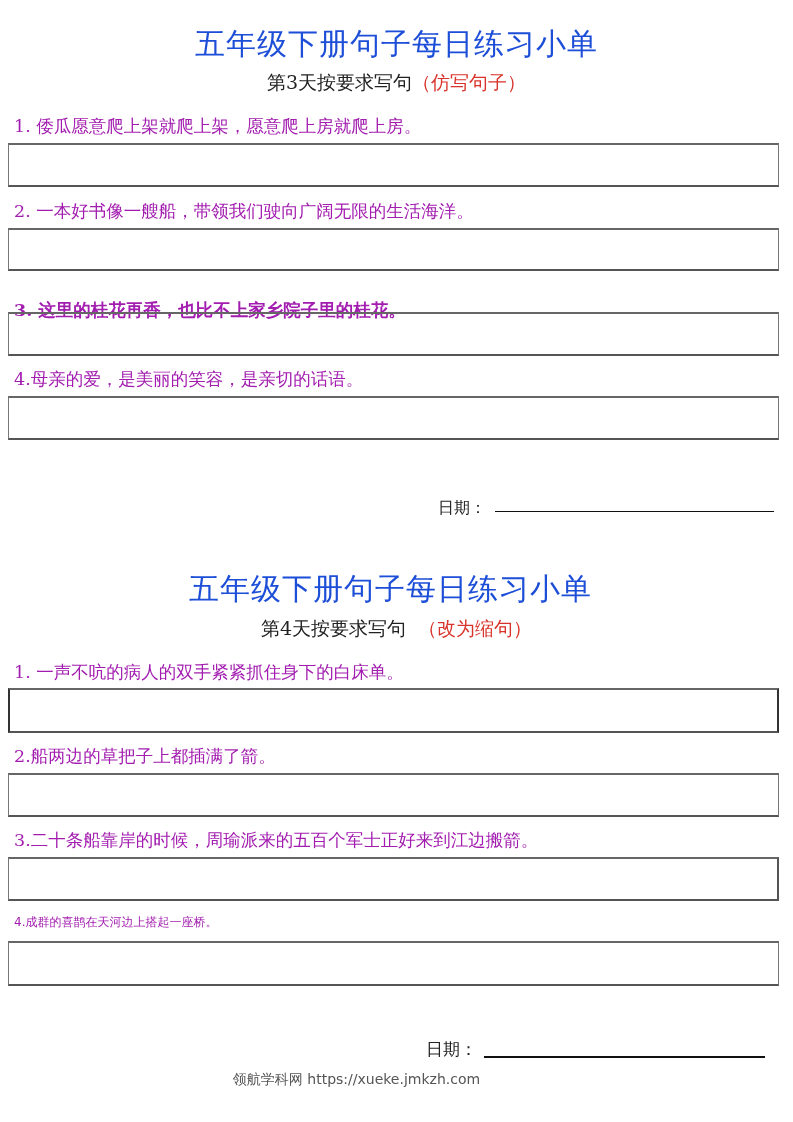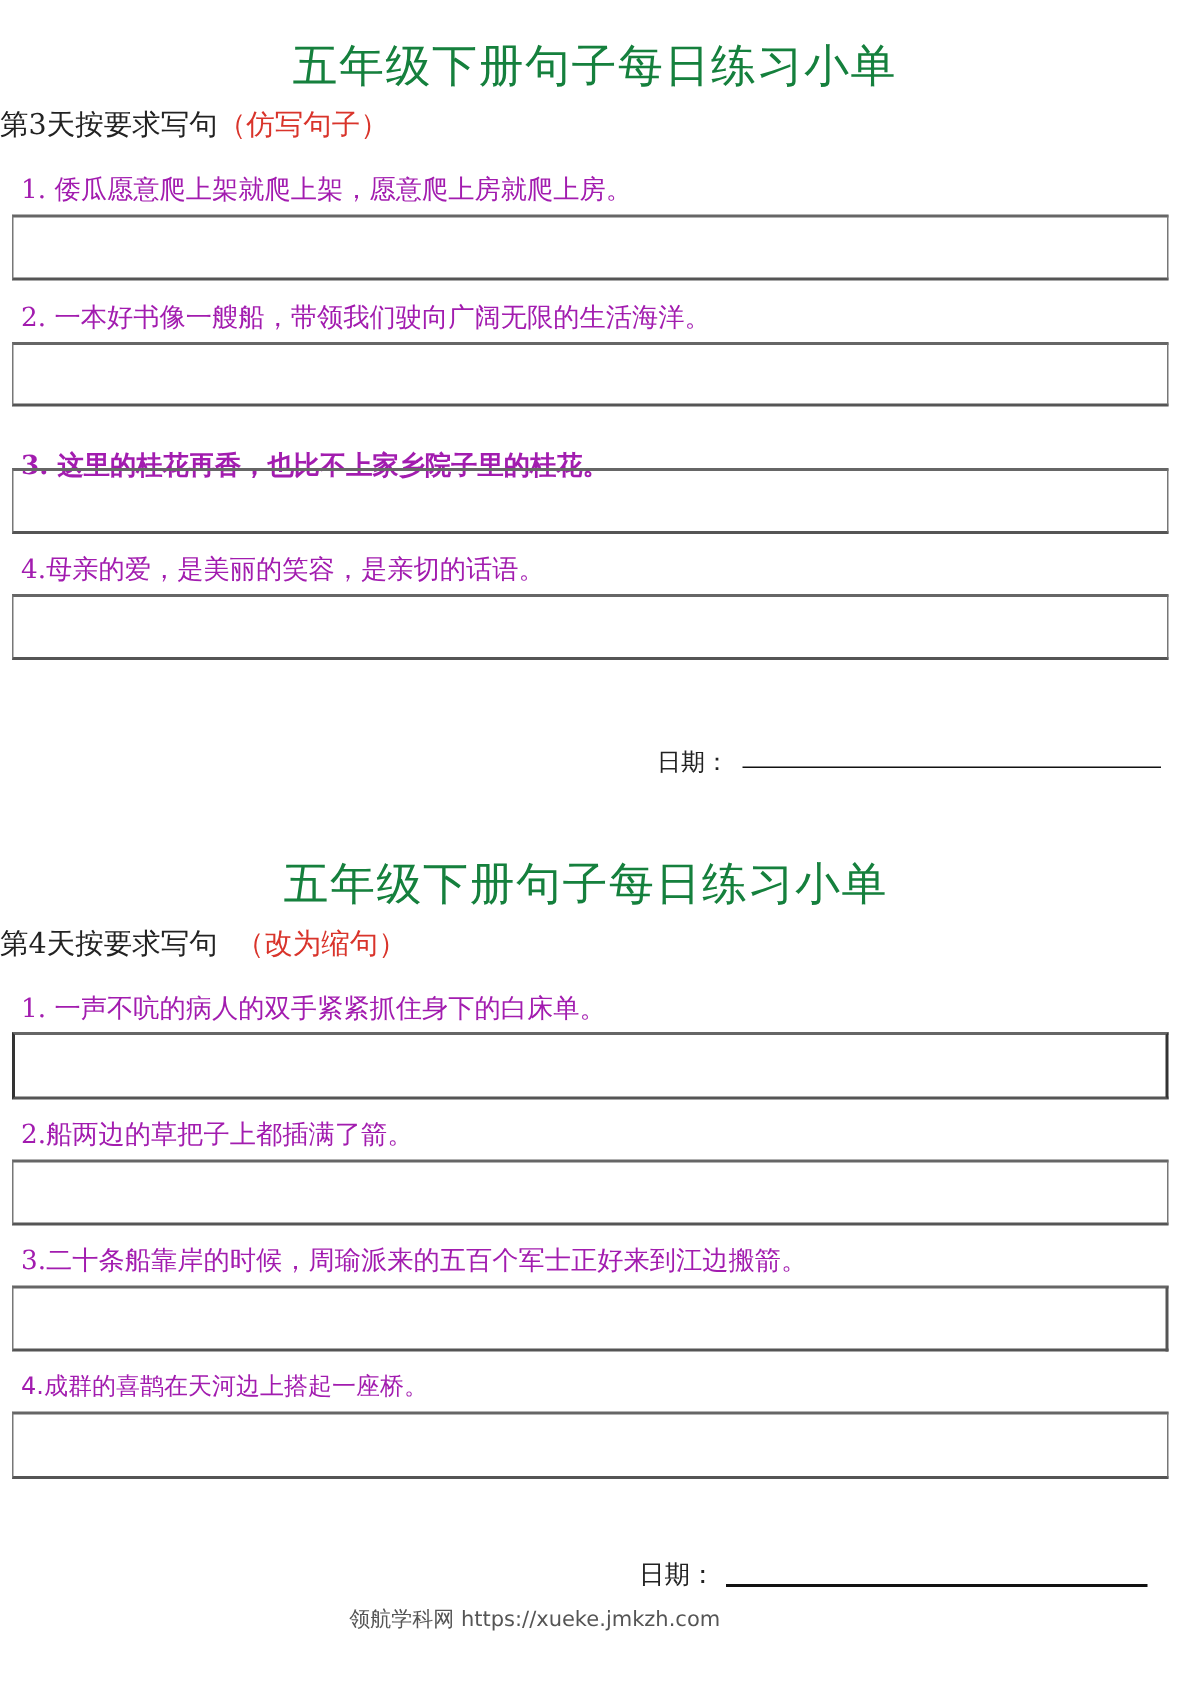--- a/index.html
+++ b/index.html
@@ -1,23 +1,23 @@
 <!DOCTYPE html>
 <html><head>
 <meta charset="utf-8">
 <style>
   html, body { margin:0; padding:0; background:#fff; }
   body { width:793px; height:1122px; position:relative; overflow:hidden;
          font-family:"DejaVu Serif","Liberation Serif",serif; color:#222; }
   .abs { position:absolute; }
-  .title { left:0; width:793px; text-align:center; font-size:30px; letter-spacing:1px; color:#15803d; }
-  .subtitle { left:0; width:793px; text-align:left; font-size:19px; color:#222; }
+  .title { left:0; width:793px; text-align:center; font-size:30px; letter-spacing:1px; color:#1d4ed8; }
+  .subtitle { left:0; width:793px; text-align:center; font-size:19px; color:#222; }
   .subtitle .red { color:#d9342b; }
   .q { left:14px; font-size:17.5px; color:#a21caf; white-space:nowrap; }
-  .q.sans { font-family:"DejaVu Sans","Liberation Sans",sans-serif; font-size:16px; }
+  .q.sans { font-family:"DejaVu Sans","Liberation Sans",sans-serif; font-size:12px; }
   .box { left:8px; width:771px; border:1px solid #777; border-top:2px solid #666; border-bottom:2px solid #555; box-sizing:border-box; }
   .date-label { font-size:16px; color:#222; white-space:nowrap;text-align:center; }
   .date-line { border-bottom:1.5px solid #111; height:0; }
   .footer { left:0; width:713px; text-align:center; font-family:"DejaVu Sans","Liberation Sans",sans-serif; font-size:14px; color:#555; }
 </style>
 </head>
 <body>
 
 <div class="abs title" style="top:24px;">五年级下册句子每日练习小单</div>
 <div class="abs subtitle" style="top:70px;">

